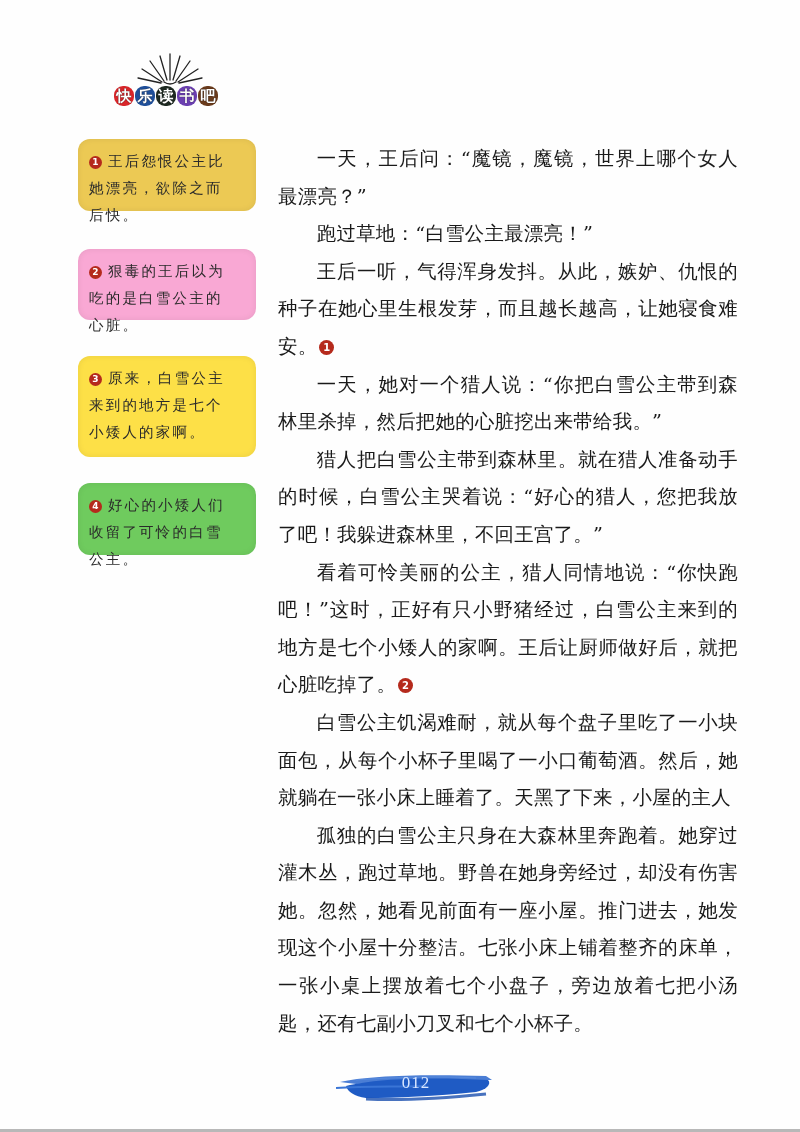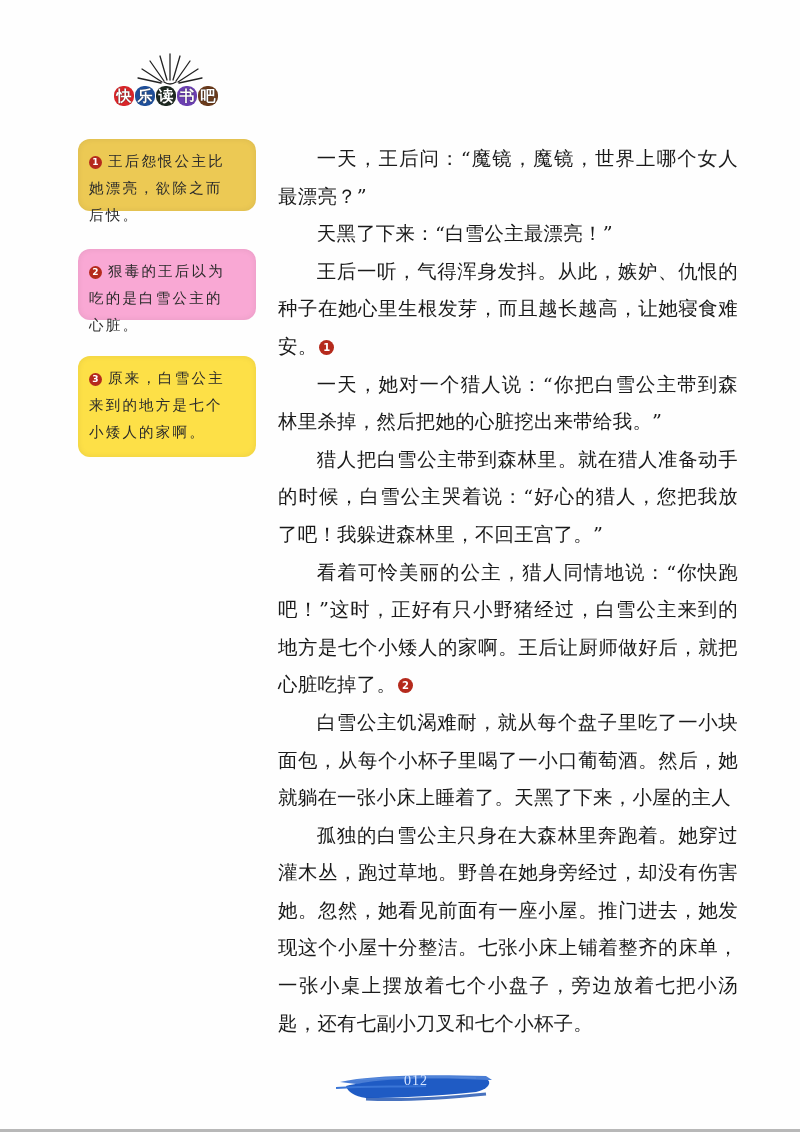--- a/index.html
+++ b/index.html
@@ -139,21 +139,21 @@
       position: absolute;
       left: 0; top: 0;
     }
     .page-number {
       position: absolute;
       left: 0; right: 0;
       top: 5px;
       text-align: center;
       color: #d8e6ff;
       font-family: "Liberation Serif", serif;
-      font-size: 14px;
+      font-size: 17px;
       letter-spacing: 1px;
     }
   </style>
 </head>
 <body>
 
 <div class="page">
 
   <div class="logo">
     <svg class="rays" width="72" height="36" viewBox="0 0 72 36">
@@ -181,24 +181,27 @@
 
   <div class="note" style="top:139px; height:72px; background:#ecc954;">
     <span class="num">1</span><span>王后怨恨公主比她漂亮，欲除之而后快。</span>
   </div>
   <div class="note" style="top:249px; height:71px; background:#f9a8d4;">
     <span class="num">2</span><span>狠毒的王后以为吃的是白雪公主的心脏。</span>
   </div>
   <div class="note" style="top:356px; height:101px; background:#fde047;">
     <span class="num">3</span><span>原来，白雪公主来到的地方是七个小矮人的家啊。</span>
   </div>
+  <div class="note" style="top:483px; height:72px; background:#6fcb5e;">
+    <span class="num">4</span><span>好心的小矮人们收留了可怜的白雪公主。</span>
+  </div>
 
   <div class="main">
     <p><span>一天，王后问：“魔镜，魔镜，世界上哪个女人最漂亮？”</span></p>
-    <p><span>天黑了下来：“白雪公主最漂亮！”</span></p>
+    <p><span>跑过草地：“白雪公主最漂亮！”</span></p>
     <p><span>王后一听，气得浑身发抖。从此，嫉妒、仇恨的种子在她心里生根发芽，而且越长越高，让她寝食难安。</span><span class="marker">1</span></p>
     <p><span>一天，她对一个猎人说：“你把白雪公主带到森林里杀掉，然后把她的心脏挖出来带给我。”</span></p>
     <p><span>猎人把白雪公主带到森林里。就在猎人准备动手的时候，白雪公主哭着说：“好心的猎人，您把我放了吧！我躲进森林里，不回王宫了。”</span></p>
     <p><span>看着可怜美丽的公主，猎人同情地说：“你快跑吧！”这时，正好有只小野猪经过，白雪公主来到的地方是七个小矮人的家啊。王后让厨师做好后，就把心脏吃掉了。</span><span class="marker">2</span></p>
     <p><span>白雪公主饥渴难耐，就从每个盘子里吃了一小块面包，从每个小杯子里喝了一小口葡萄酒。然后，她就躺在一张小床上睡着了。天黑了下来，小屋的主人</span></p>
     <p><span>孤独的白雪公主只身在大森林里奔跑着。她穿过灌木丛，跑过草地。野兽在她身旁经过，却没有伤害她。忽然，她看见前面有一座小屋。推门进去，她发现这个小屋十分整洁。七张小床上铺着整齐的床单，一张小桌上摆放着七个小盘子，旁边放着七把小汤匙，还有七副小刀叉和七个小杯子。</span></p>
   </div>
 
   <div class="page-number-wrap">
     <svg width="160" height="36" viewBox="0 0 160 36">

